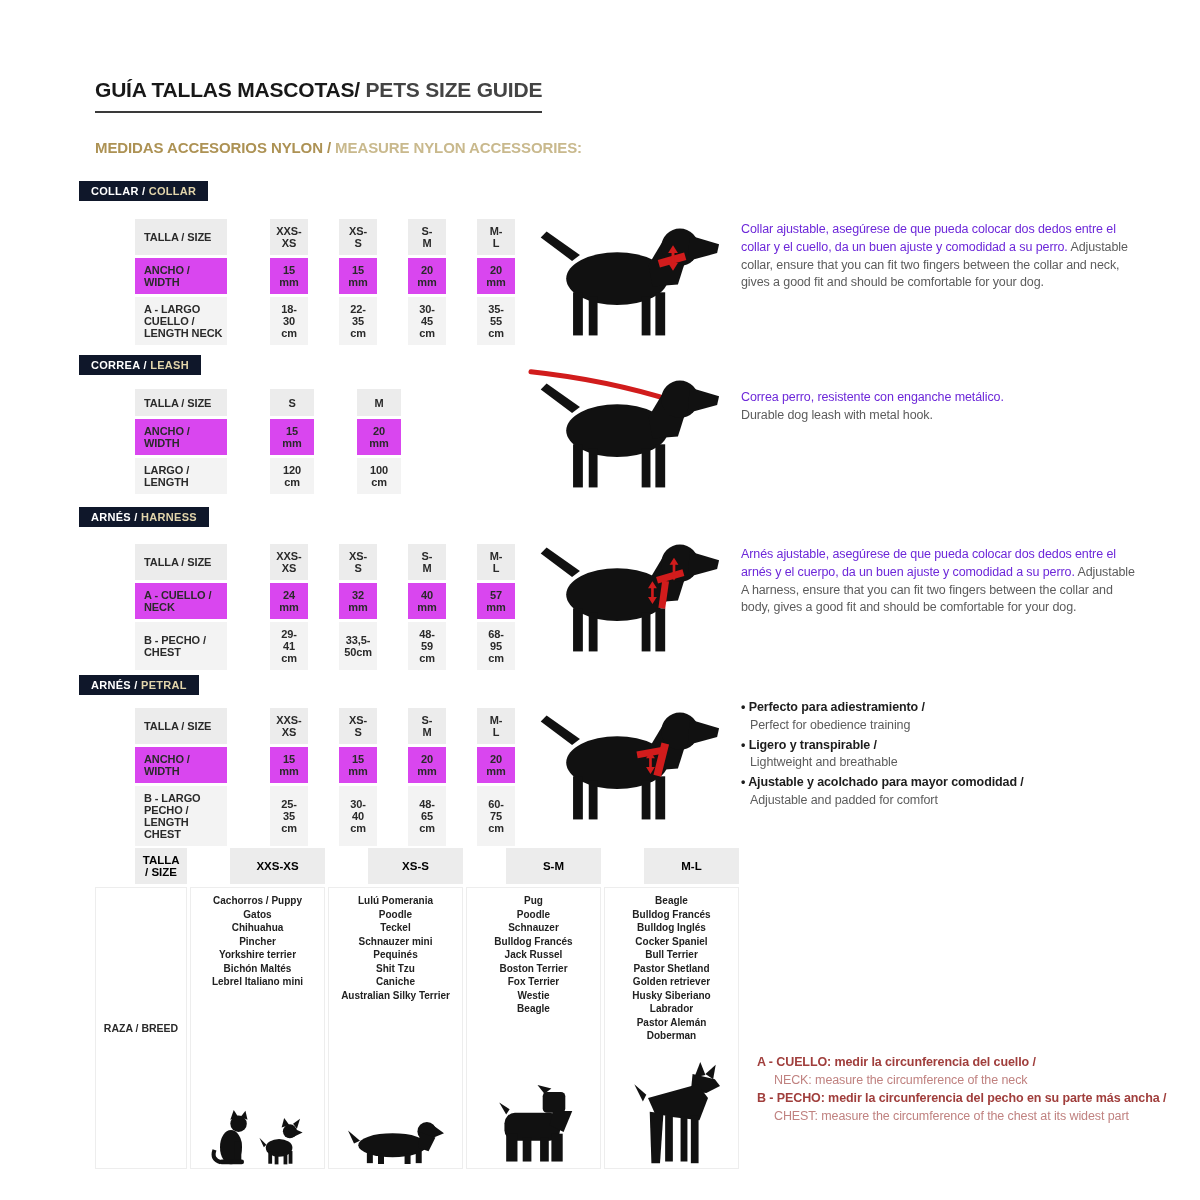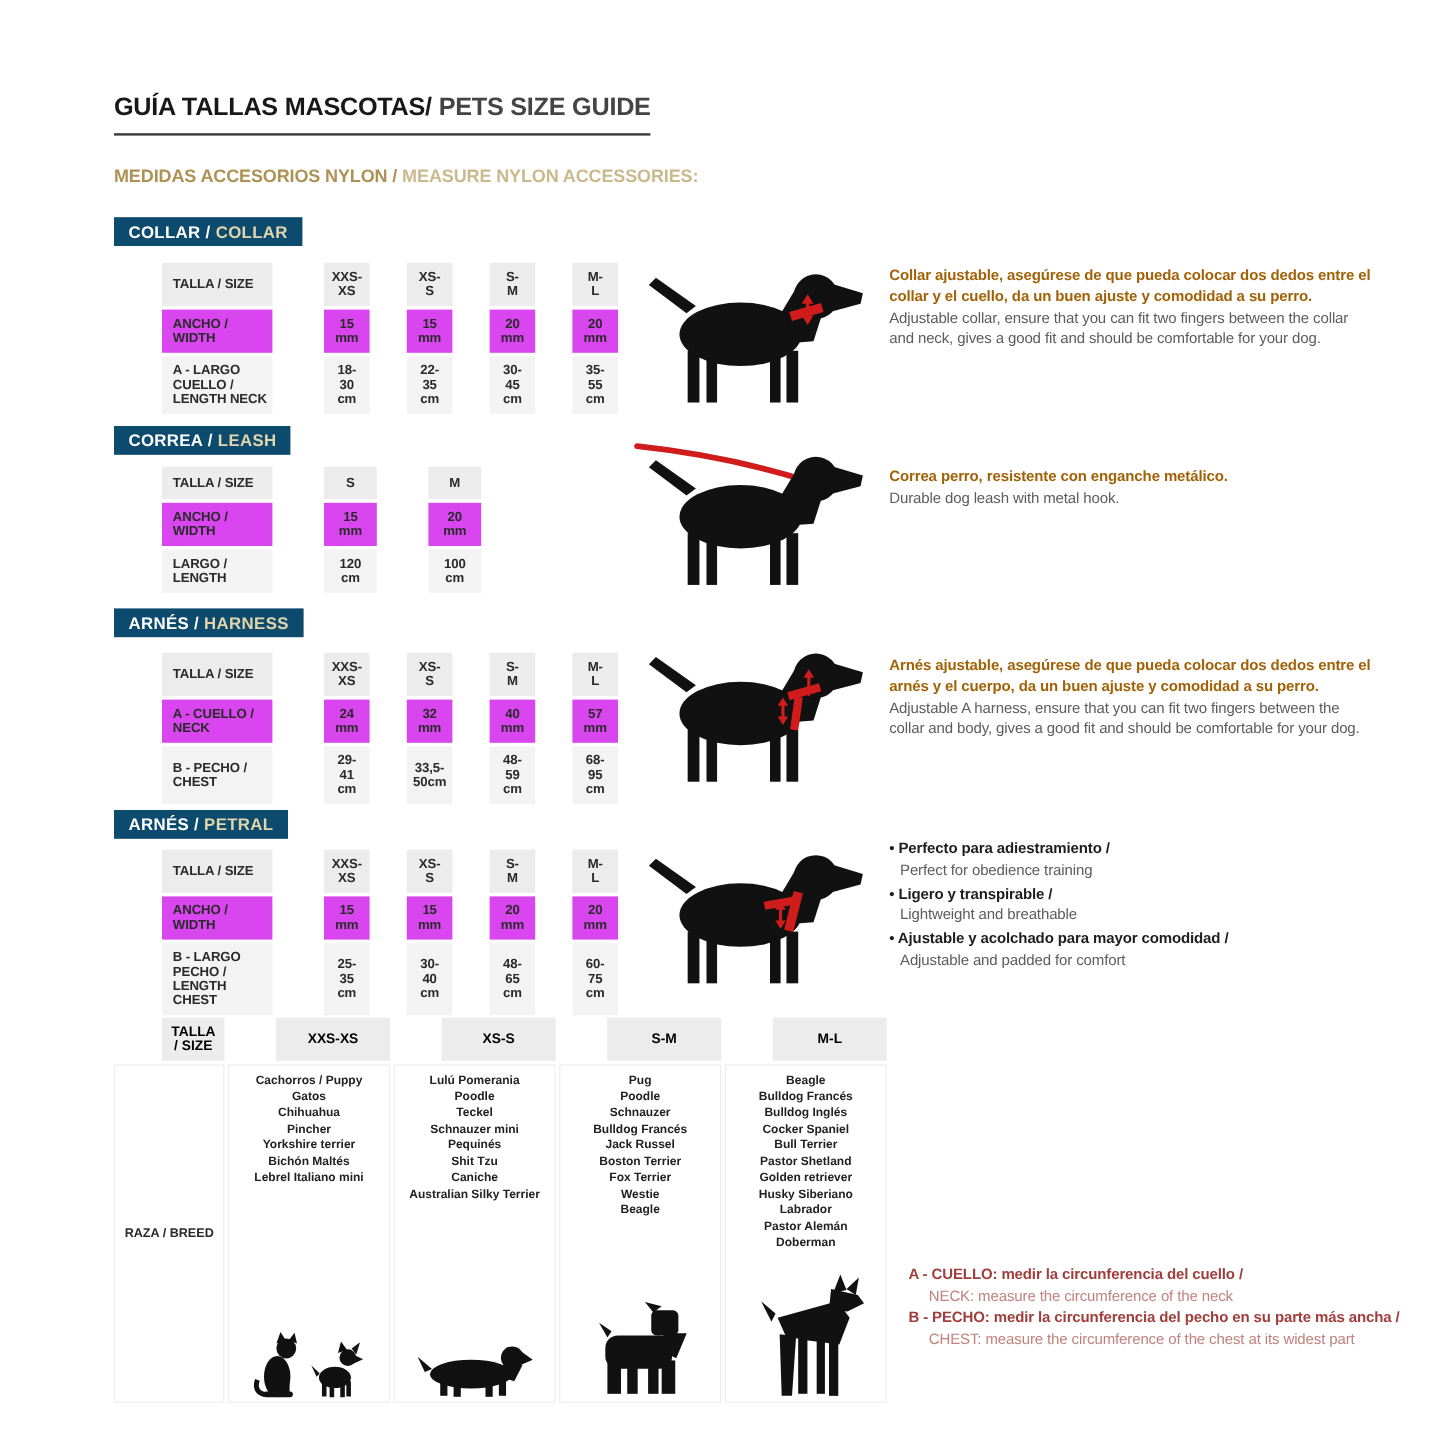--- a/index.html
+++ b/index.html
@@ -11,22 +11,22 @@
   .title-inner { display:inline-block; border-bottom:2px solid #3a3a3a; padding-bottom:9px;
                  font-size:21px; font-weight:700; letter-spacing:-0.2px; }
   .t-es { color:#181818; }
   .t-en { color:#444444; }
 
   .subtitle { position:absolute; left:95px; top:139px; font-size:15px; font-weight:700; letter-spacing:-0.1px; }
   .sub-es { color:#ad9254; }
   .sub-en { color:#c9b98d; }
 
   
-  .badge { position:absolute; left:95px; background:#0c4a6e; padding:4px 12px;
-           font-size:14px; font-weight:700; letter-spacing:0.3px; color:#ffffff; }
+  .badge { position:absolute; left:79px; background:#0f172a; padding:4px 12px;
+           font-size:11px; font-weight:700; letter-spacing:0.3px; color:#ffffff; }
   .b-en { color:#e2d5ab; }
   #badge-collar  { top:181px; }
   #badge-leash   { top:355px; }
   #badge-harness { top:507px; }
   #badge-petral  { top:675px; }
 
   
   .tbl { position:absolute; left:95px; display:grid; gap:3px; font-size:11px; font-weight:700;
          color:#2a2a2a; letter-spacing:-0.1px; }
   .tbl-4 { grid-template-columns:132px 66px 66px 66px 66px; }
@@ -45,21 +45,21 @@
   
   .dog-fig { position:absolute; width:196px; }
   #dog-collar  { left:527px; top:210px; }
   #dog-leash   { left:527px; top:362px; }
   #dog-harness { left:527px; top:526px; }
   #dog-petral  { left:527px; top:694px; }
   .dog-fig svg { display:block; width:100%; height:auto; }
 
   
   .desc { position:absolute; left:741px; width:404px; font-size:12.5px; line-height:1.42; letter-spacing:-0.1px; }
-  .desc .es { font-weight:700; color:#a16207; }
+  .desc .es { font-weight:400; color:#6d28d9; }
   .desc .en { font-weight:400; color:#5c5c5c; }
   #desc-collar  { top:221px; }
   #desc-leash   { top:389px; }
   #desc-harness { top:546px; }
 
   
   #petral-bullets { position:absolute; left:741px; top:699px; font-size:12.5px; line-height:1.42; letter-spacing:-0.1px; }
   .bullet { margin-bottom:2px; }
   .bullet .es { font-weight:700; color:#1d1d1d; display:block; }
   .bullet .es::before { content:"• "; }

